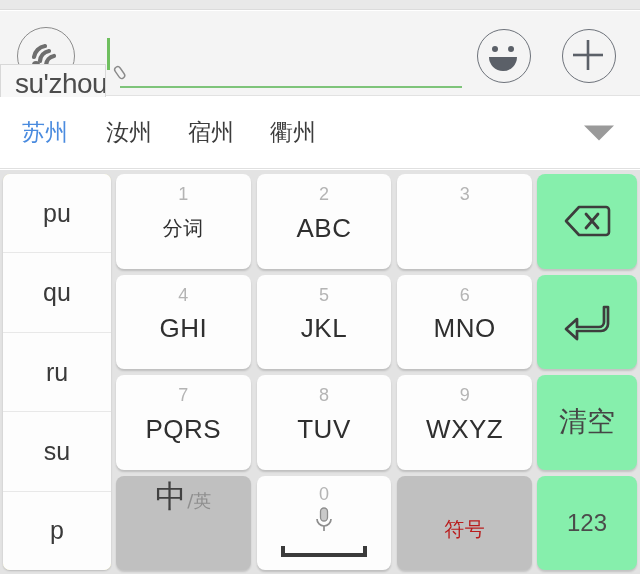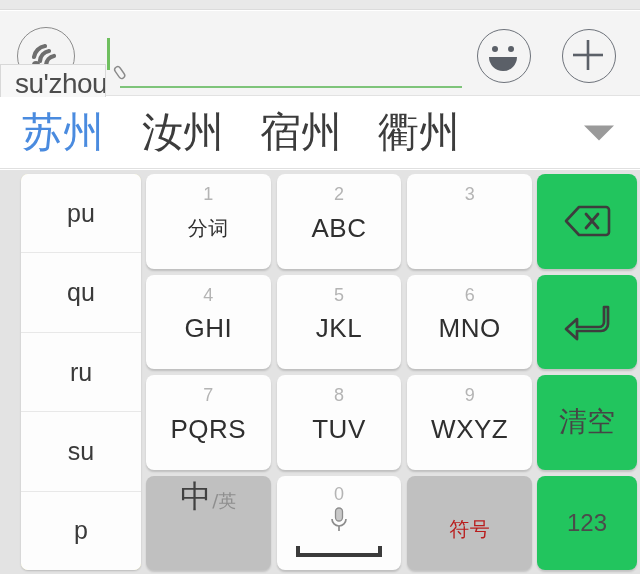--- a/index.html
+++ b/index.html
@@ -85,21 +85,21 @@
 
   
   .candidates {
     position: absolute; left: 0; top: 97px;
     width: 640px; height: 72px;
     background: #ffffff;
     border-bottom: 1px solid #e0e0e0;
     display: flex; align-items: center;
   }
   .cand {
-    font-size: 41px;
+    font-size: 23px;
     color: #3c3c3c;
     font-family: Liberation Sans, sans-serif;
     white-space: nowrap;
     cursor: pointer;
   }
   .cand.first {
     color: #4a8bdf;
     margin-left: 22px;
     margin-right: 38px;
   }
@@ -117,28 +117,27 @@
   
   .keyboard {
     position: absolute; left: 0; top: 170px;
     width: 640px; height: 404px;
     background: #e3e3e3;
     display: flex;
     padding: 4px 3px 4px 3px;
   }
 
   .syllable-col {
-    width: 120px;
+    width: 108px;
     display: flex; flex-direction: column;
     margin-right: 5px;
     background: #fef9c3;
     border-radius: 7px;
     box-shadow: 0 1px 2px rgba(0,0,0,0.18);
     overflow: hidden;
-    margin-left: 18px;
   }
   .syl {
     flex: 1;
     display: flex; align-items: center; justify-content: center;
     font-size: 25px; color: #3a3a3a;
     border-bottom: 1px solid #e8e8e8;
     background: #fdfdfd;
     cursor: pointer;
   }
   .syl:last-child { border-bottom: none; }
@@ -196,21 +195,21 @@
     border-right: 4px solid #3b3b3b;
   }
 
   .func-col {
     width: 100px;
     display: grid;
     grid-template-rows: repeat(4, 1fr);
     gap: 6px;
   }
   .fkey {
-    background: #22c55e;
+    background: #86efac;
     border-radius: 8px;
     box-shadow: 0 2px 2px rgba(0,0,0,0.14);
     display: flex; align-items: center; justify-content: center;
     cursor: pointer;
   }
   .fkey .flbl {
     font-size: 28px; color: #454545;
     font-family: "DejaVu Sans", sans-serif;
   }
   .fkey .flbl.latin { font-family: "Liberation Sans", sans-serif; font-size: 24px; color: #4b4b4b; }

